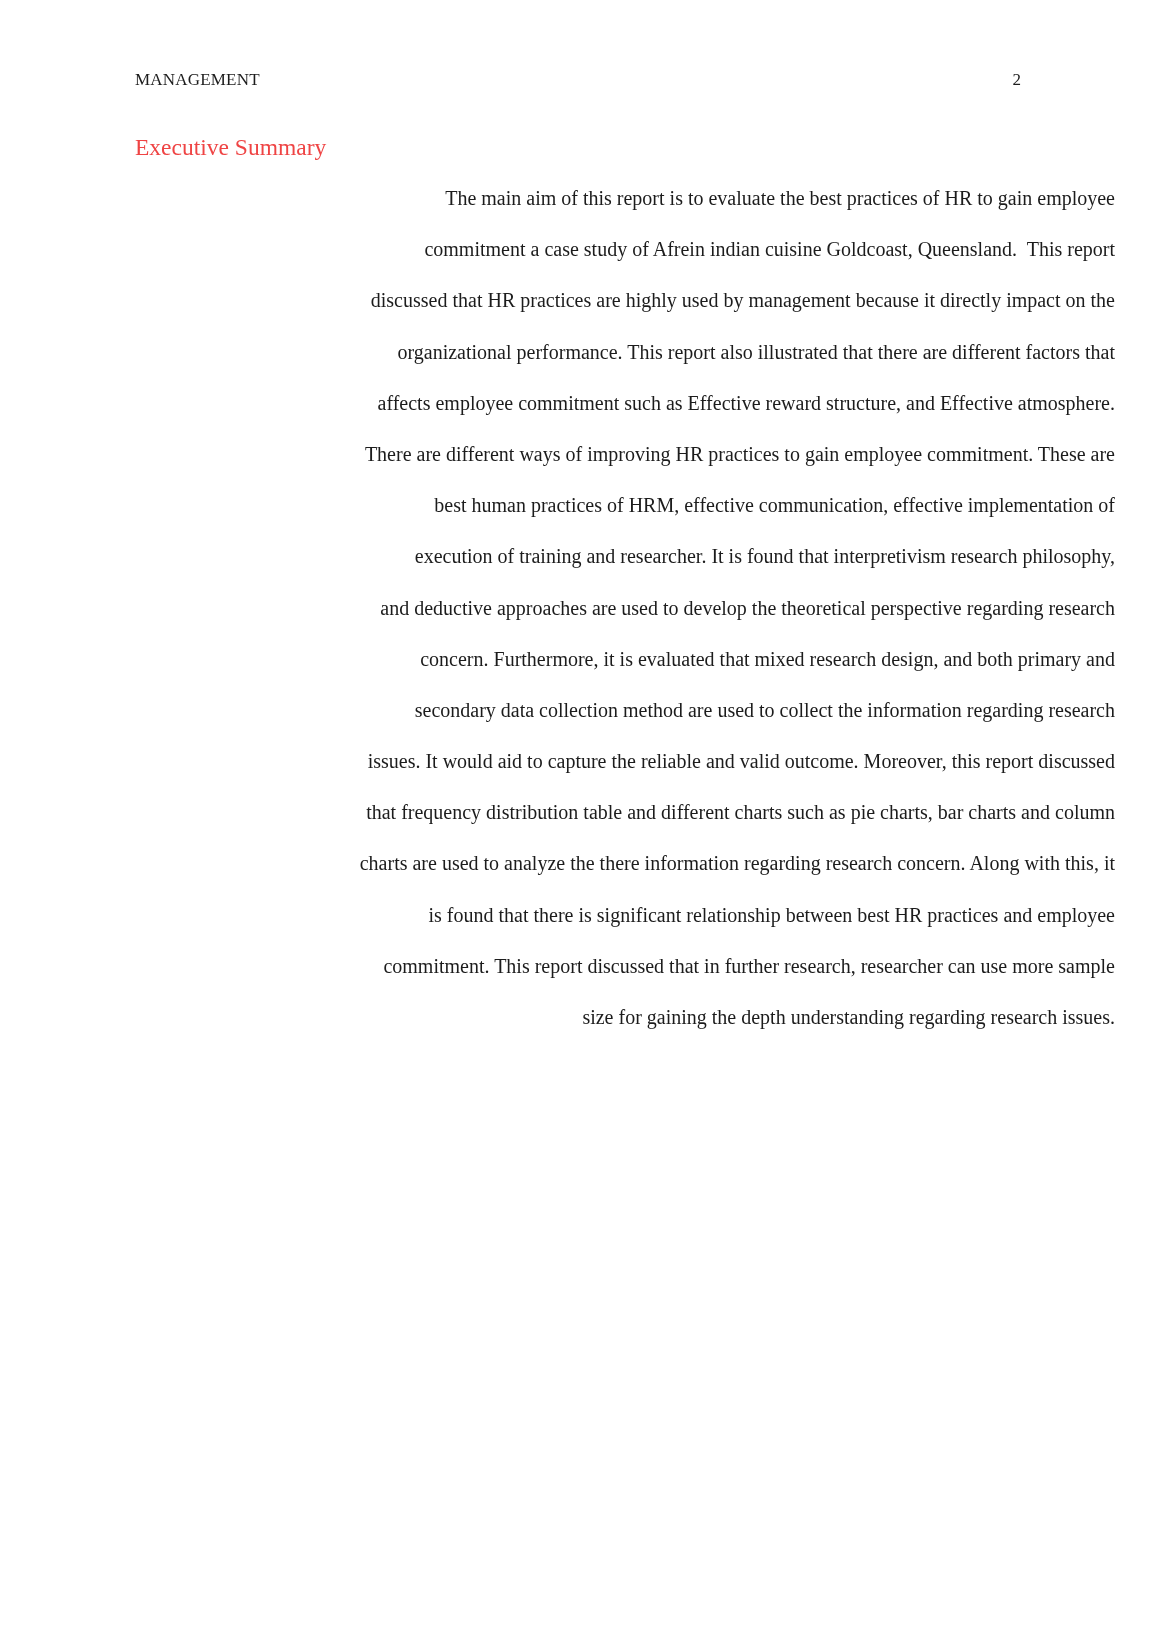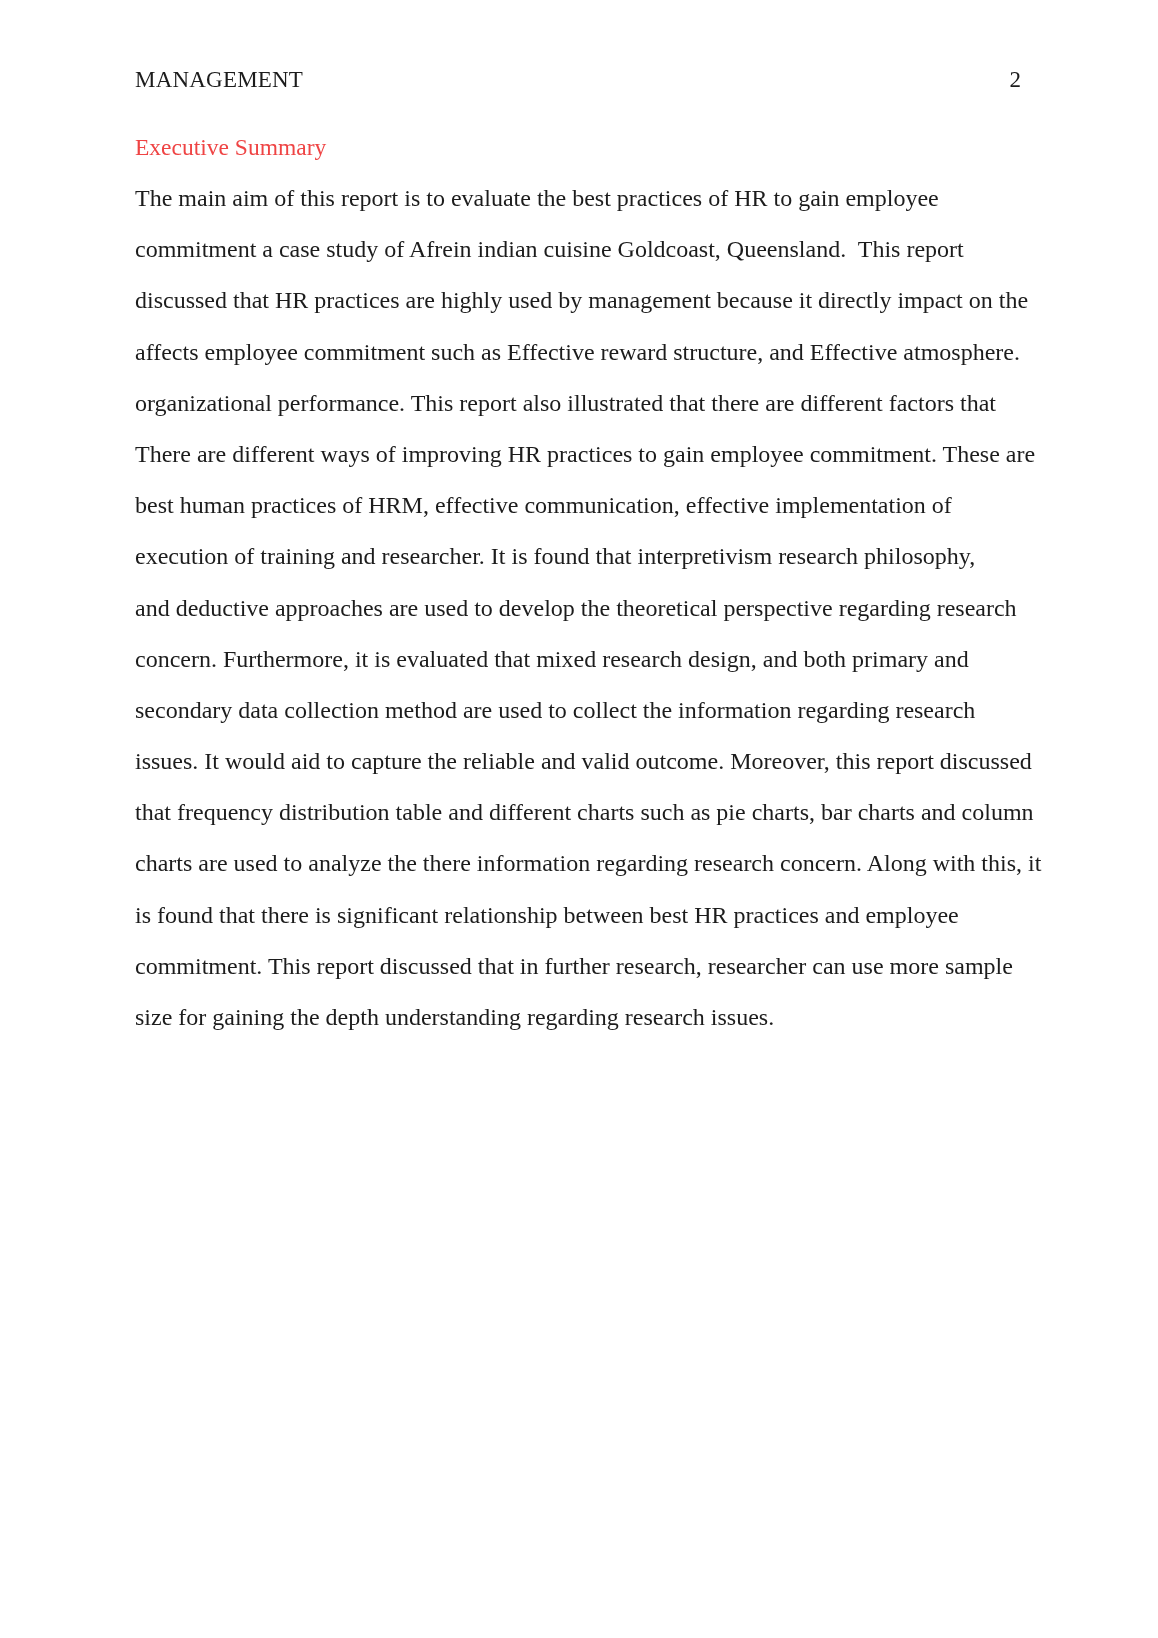--- a/index.html
+++ b/index.html
@@ -17,41 +17,42 @@
     overflow: hidden;
   }
   .running-header {
     position: absolute;
     left: 135px;
     top: 66px;
     width: 886px;
     display: flex;
     justify-content: space-between;
     align-items: baseline;
-    font-size: 23px;
+    font-size: 17px;
     line-height: 27px;
   }
   .running-head {
     letter-spacing: 0.2px;
   }
   .section-heading {
     position: absolute;
     left: 135px;
     top: 134px;
     margin: 0;
     font-size: 23.5px;
     font-weight: normal;
     line-height: 27px;
   }
   .paragraph {
     position: absolute;
     left: 135px;
     top: 173px;
     width: 980px;
-    font-size: 24px;
+    font-size: 20px;
+    text-align: right;
   }
   .paragraph .line {
     line-height: 51.2px;
     height: 51.2px;
     white-space: pre;
   }
 </style>
 </head>
 <body>
 
@@ -60,22 +61,22 @@
     <span class="running-head">MANAGEMENT</span>
     <span class="page-number">2</span>
   </header>
 
   <h1 class="section-heading" style="color: #ef4444;">Executive Summary</h1>
 
   <div class="paragraph" id="paragraph-lines">
       <div class="line">The main aim of this report is to evaluate the best practices of HR to gain employee</div>
       <div class="line">commitment a case study of Afrein indian cuisine Goldcoast, Queensland.  This report</div>
       <div class="line">discussed that HR practices are highly used by management because it directly impact on the</div>
+      <div class="line">organizational performance. This report also illustrated that there are different factors that</div>
       <div class="line">affects employee commitment such as Effective reward structure, and Effective atmosphere.</div>
-      <div class="line">organizational performance. This report also illustrated that there are different factors that</div>
       <div class="line">There are different ways of improving HR practices to gain employee commitment. These are</div>
       <div class="line">best human practices of HRM, effective communication, effective implementation of</div>
       <div class="line">execution of training and researcher. It is found that interpretivism research philosophy,</div>
       <div class="line">and deductive approaches are used to develop the theoretical perspective regarding research</div>
       <div class="line">concern. Furthermore, it is evaluated that mixed research design, and both primary and</div>
       <div class="line">secondary data collection method are used to collect the information regarding research</div>
       <div class="line">issues. It would aid to capture the reliable and valid outcome. Moreover, this report discussed</div>
       <div class="line">that frequency distribution table and different charts such as pie charts, bar charts and column</div>
       <div class="line">charts are used to analyze the there information regarding research concern. Along with this, it</div>
       <div class="line">is found that there is significant relationship between best HR practices and employee</div>

